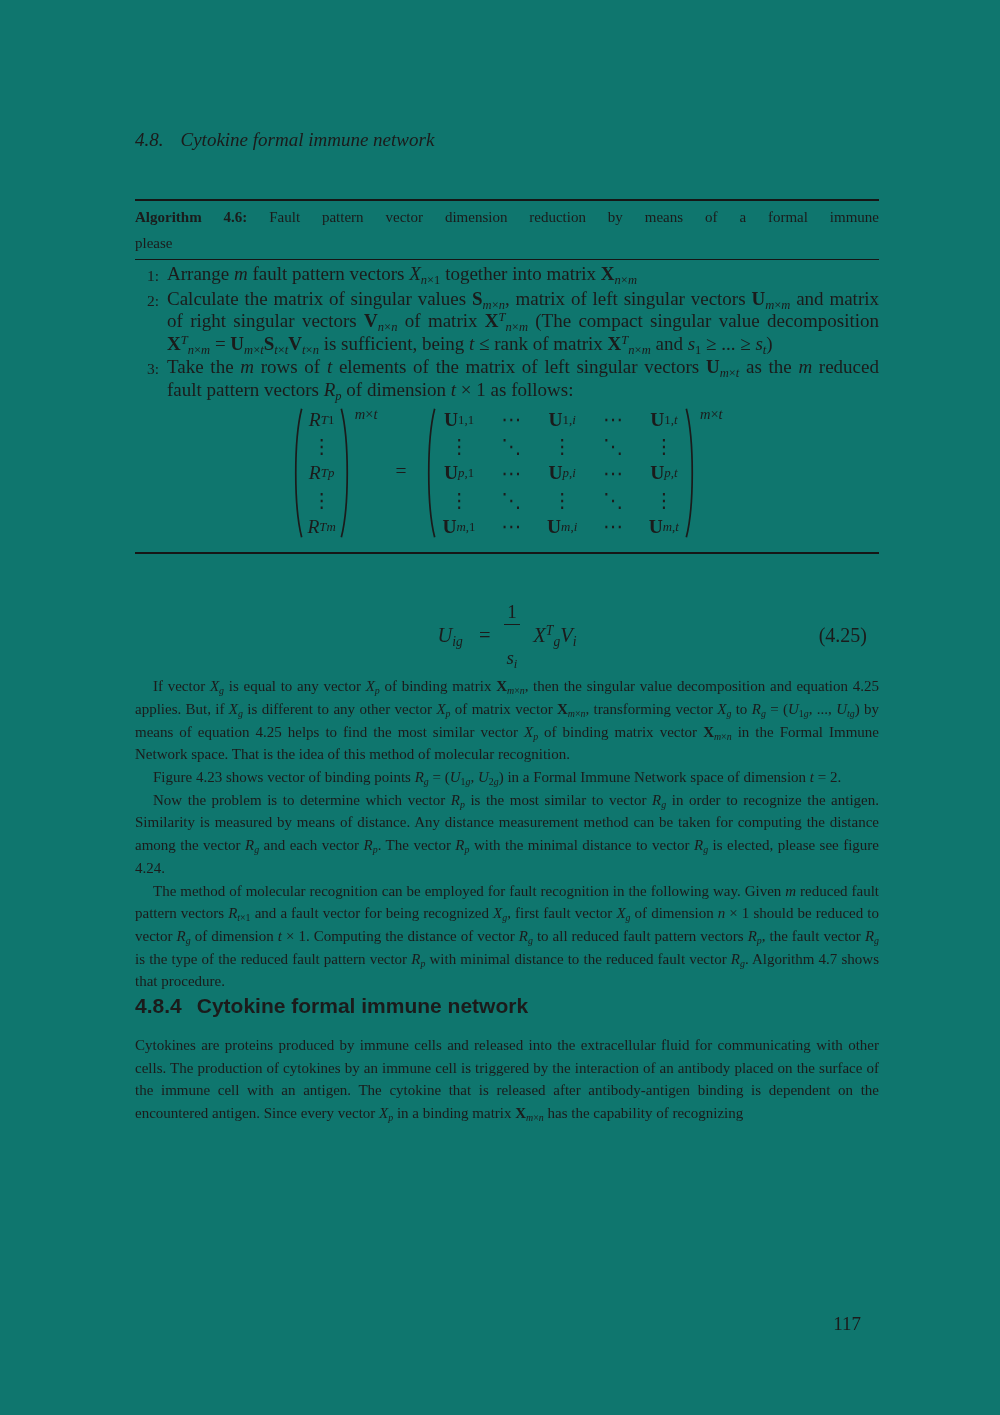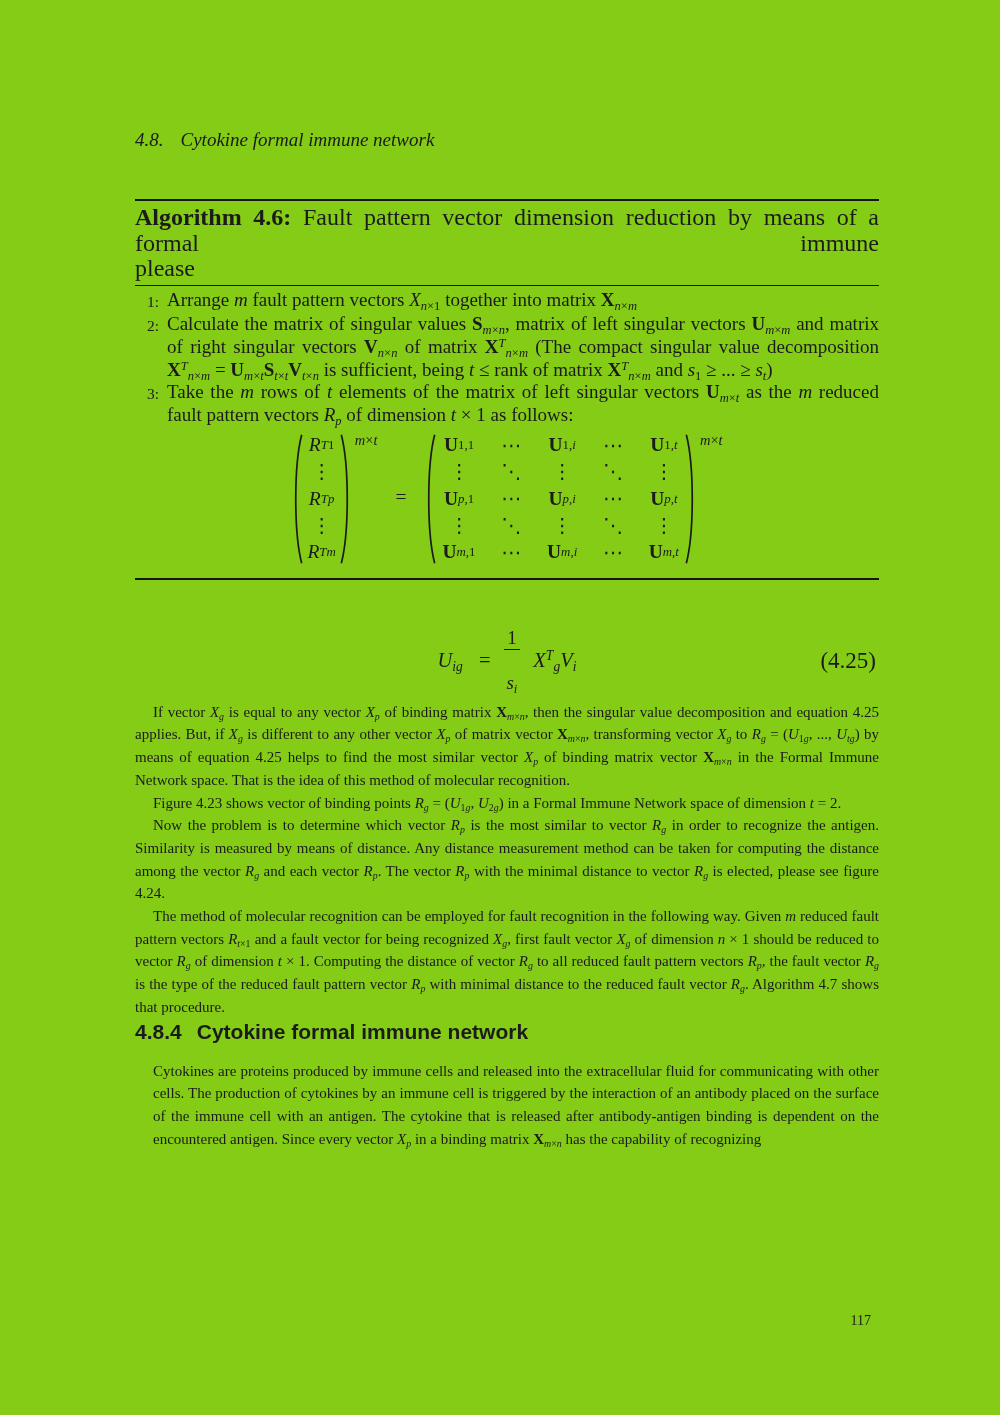--- a/index.html
+++ b/index.html
@@ -1,20 +1,20 @@
 <!DOCTYPE html>
 <html><head>
 <meta charset="utf-8">
 <style>
   html, body { margin: 0; padding: 0; background: #ffffff; }
   .page {
     position: relative;
     width: 1000px;
     height: 1415px;
-    background: #84cc16;
+    background: #0f766e;
     color: #1b1b1b;
     font-family: "Liberation Serif", "DejaVu Serif", "DejaVu Sans", serif;
     overflow: hidden;
   }
   .content {
     position: absolute;
     left: 135px;
     top: 0;
     width: 744px;
   }
@@ -28,21 +28,21 @@
     padding-top: 128px;
     font-size: 19px;
     line-height: 23px;
     font-style: italic;
   }
   .running-header .sec-num { margin-right: 17px; }
 
   .algo-box { margin-top: 48px; }
   .rule-thick { border-top: 2.2px solid #161616; height: 0; }
   .rule-thin  { border-top: 1.3px solid #161616; height: 0; }
-  .algo-caption { padding: 4px 0 3px 0; font-size: 24px; line-height: 25.5px; }
+  .algo-caption { padding: 4px 0 3px 0; font-size: 15px; line-height: 25.5px; }
   .cap-line1 { text-align: justify; text-align-last: justify; }
   .cap-line2 { text-align: left; }
 
   .steps { padding-top: 3px; font-size: 19px; line-height: 22.7px; }
   .step { display: flex; align-items: flex-start; }
   .step-num { flex: 0 0 24px; text-align: right; font-size: 15.5px; padding-top: 2px; }
   .step-body { flex: 1; margin-left: 8px; text-align: justify; }
 
   .matrix-wrap {
     display: flex;
@@ -66,42 +66,42 @@
     height: 62px;
     display: flex;
     justify-content: center;
     align-items: center;
     font-size: 20.5px;
   }
   .eq-piece { margin: 0 8px; }
   .frac { display: inline-flex; flex-direction: column; align-items: center; margin: 0 5px; font-size: 19px; line-height: 1.18; }
   .frac-num { padding: 0 3px; border-bottom: 1.5px solid #1b1b1b; }
   .frac-den { padding: 0 3px; margin-top: 22px; }
-  .eq-tag { position: absolute; right: 3px; top: 50%; transform: translateY(-50%); font-size: 23px; }
+  .eq-tag { position: absolute; right: 12px; top: 50%; transform: translateY(-50%); font-size: 20px; }
 
   .paras { margin-top: 9px; }
   .para { font-size: 15px; line-height: 22.7px; text-align: justify; }
   .para.indent { text-indent: 18px; }
 
   .section-heading {
     font-family: "Liberation Sans", "DejaVu Sans", sans-serif;
     font-weight: 700;
     font-size: 21px;
     line-height: 26px;
   }
   .section-heading .sec-no { margin-right: 15px; }
-  .first-para { margin-top: 15px; margin-left: 18px; }
+  .first-para { margin-top: 15px; }
 
   .page-number {
     position: absolute;
     top: 1313px;
-    left: 127px;
+    left: 117px;
     width: 744px;
     text-align: right;
-    font-size: 14px;
+    font-size: 19px;
   }
 </style>
 </head>
 <body>
 
 <div class="page">
   <div class="content">
 
     <div class="running-header">
       <span class="sec-num">4.8.</span><span>Cytokine formal immune network</span>

